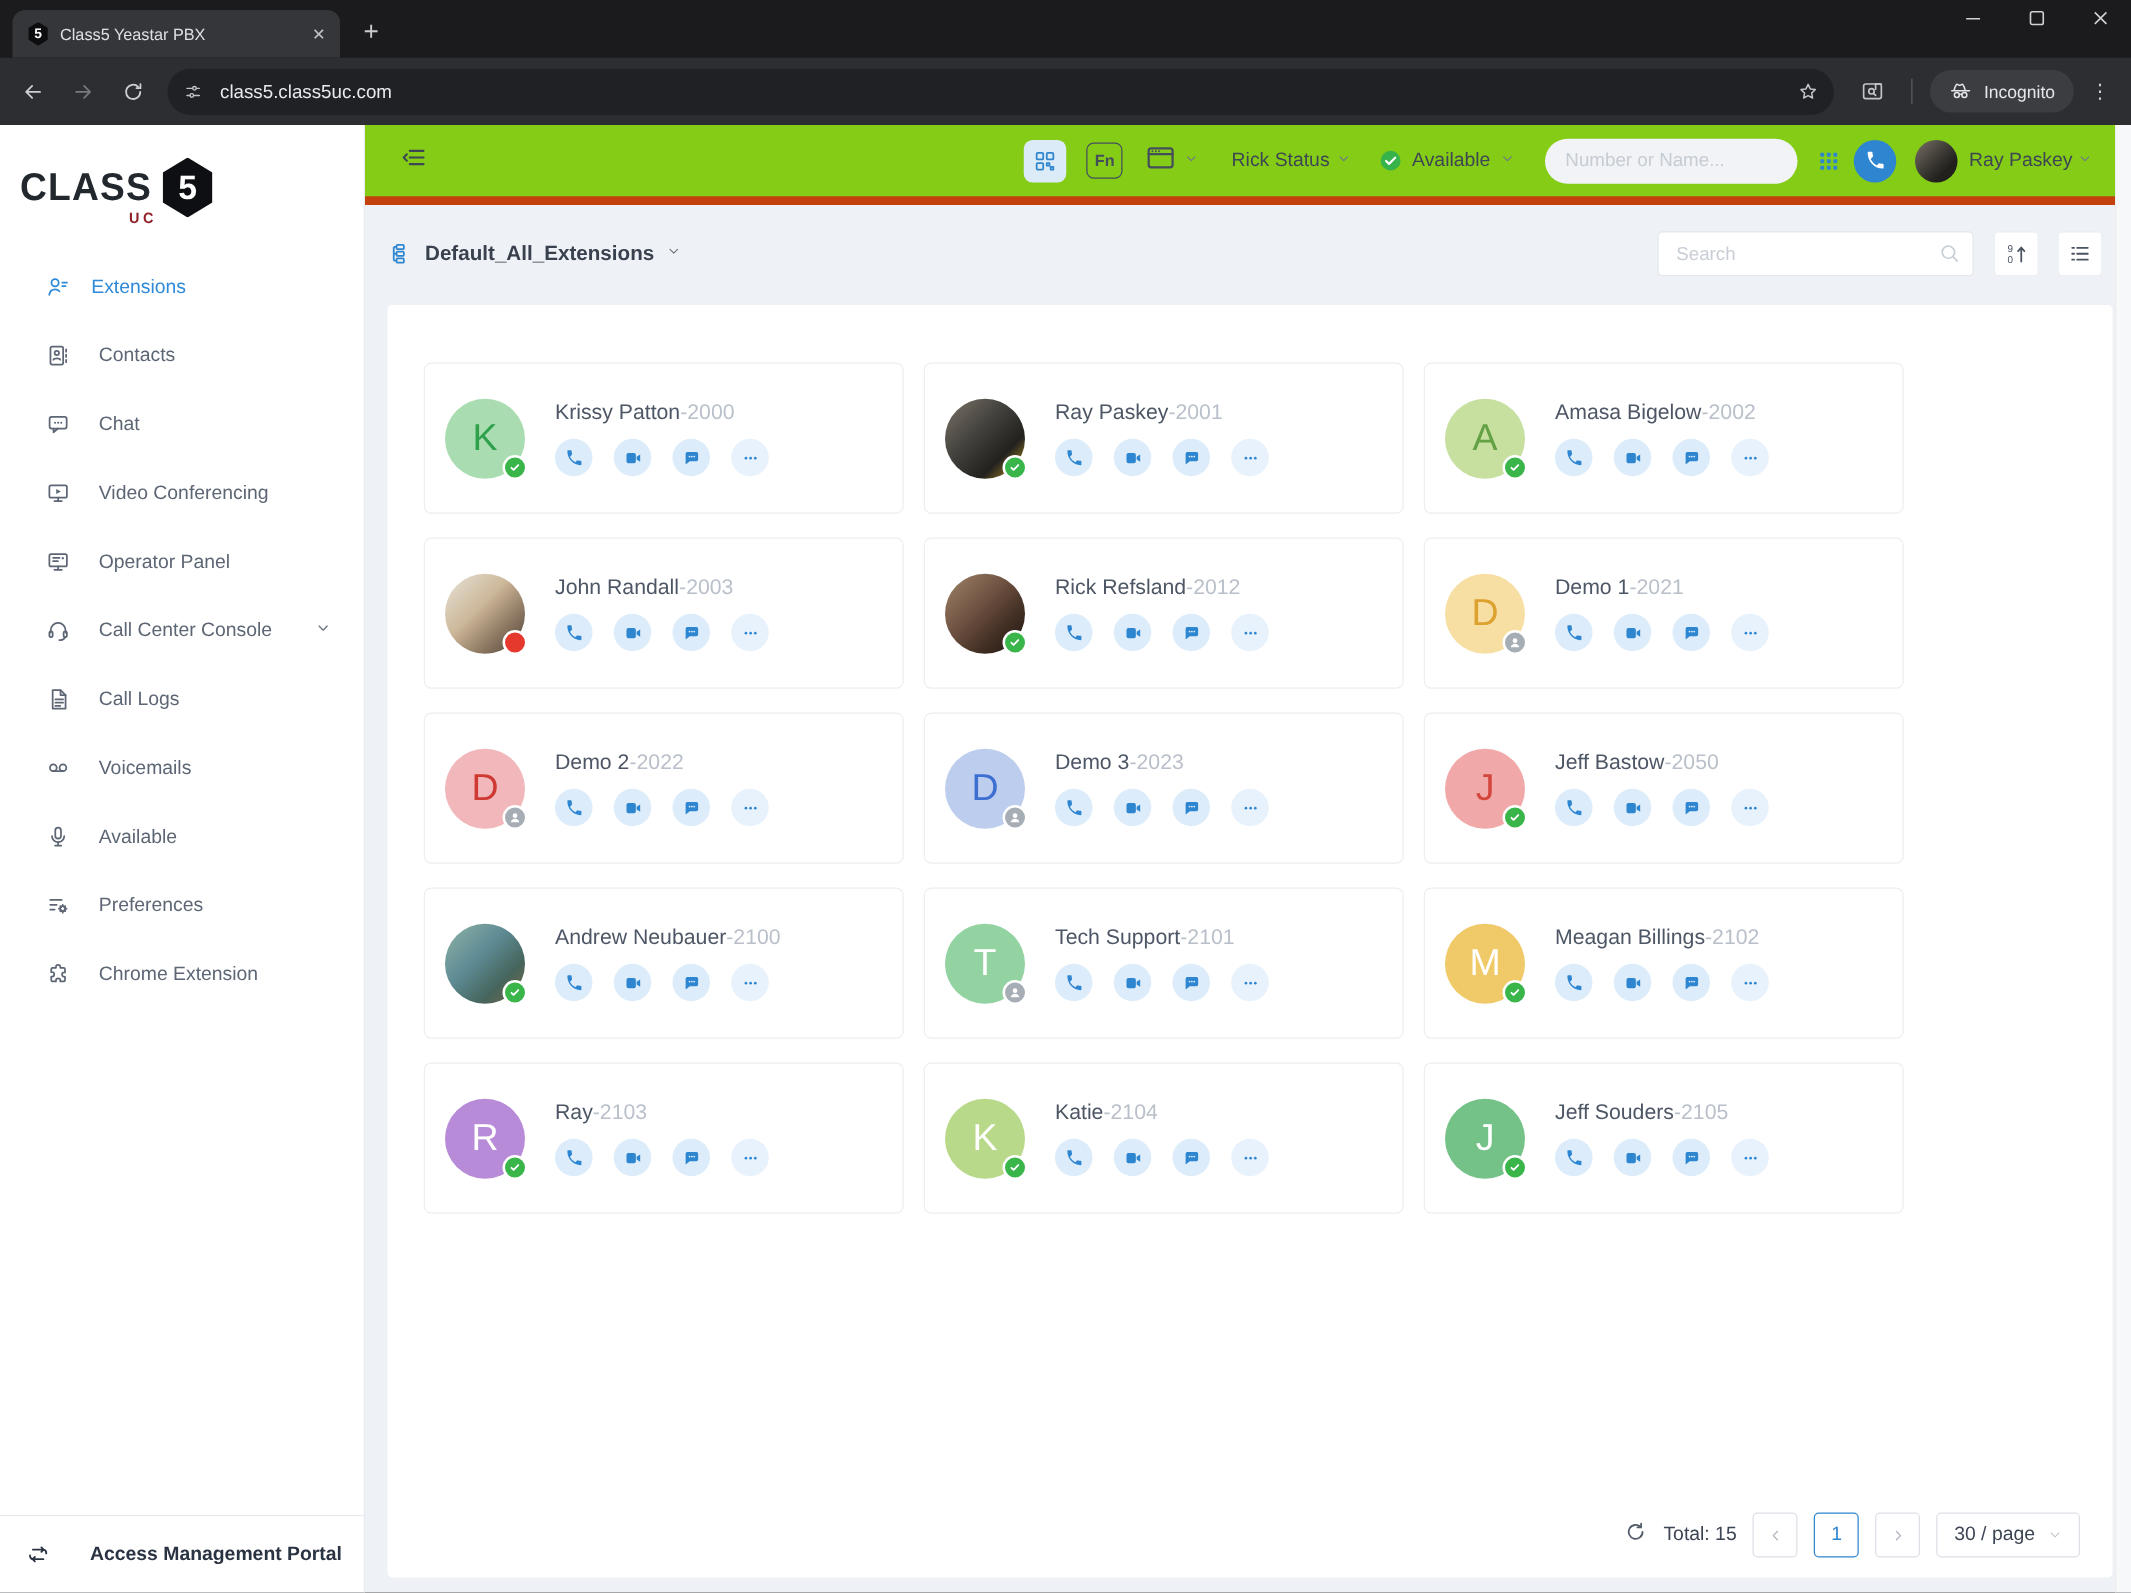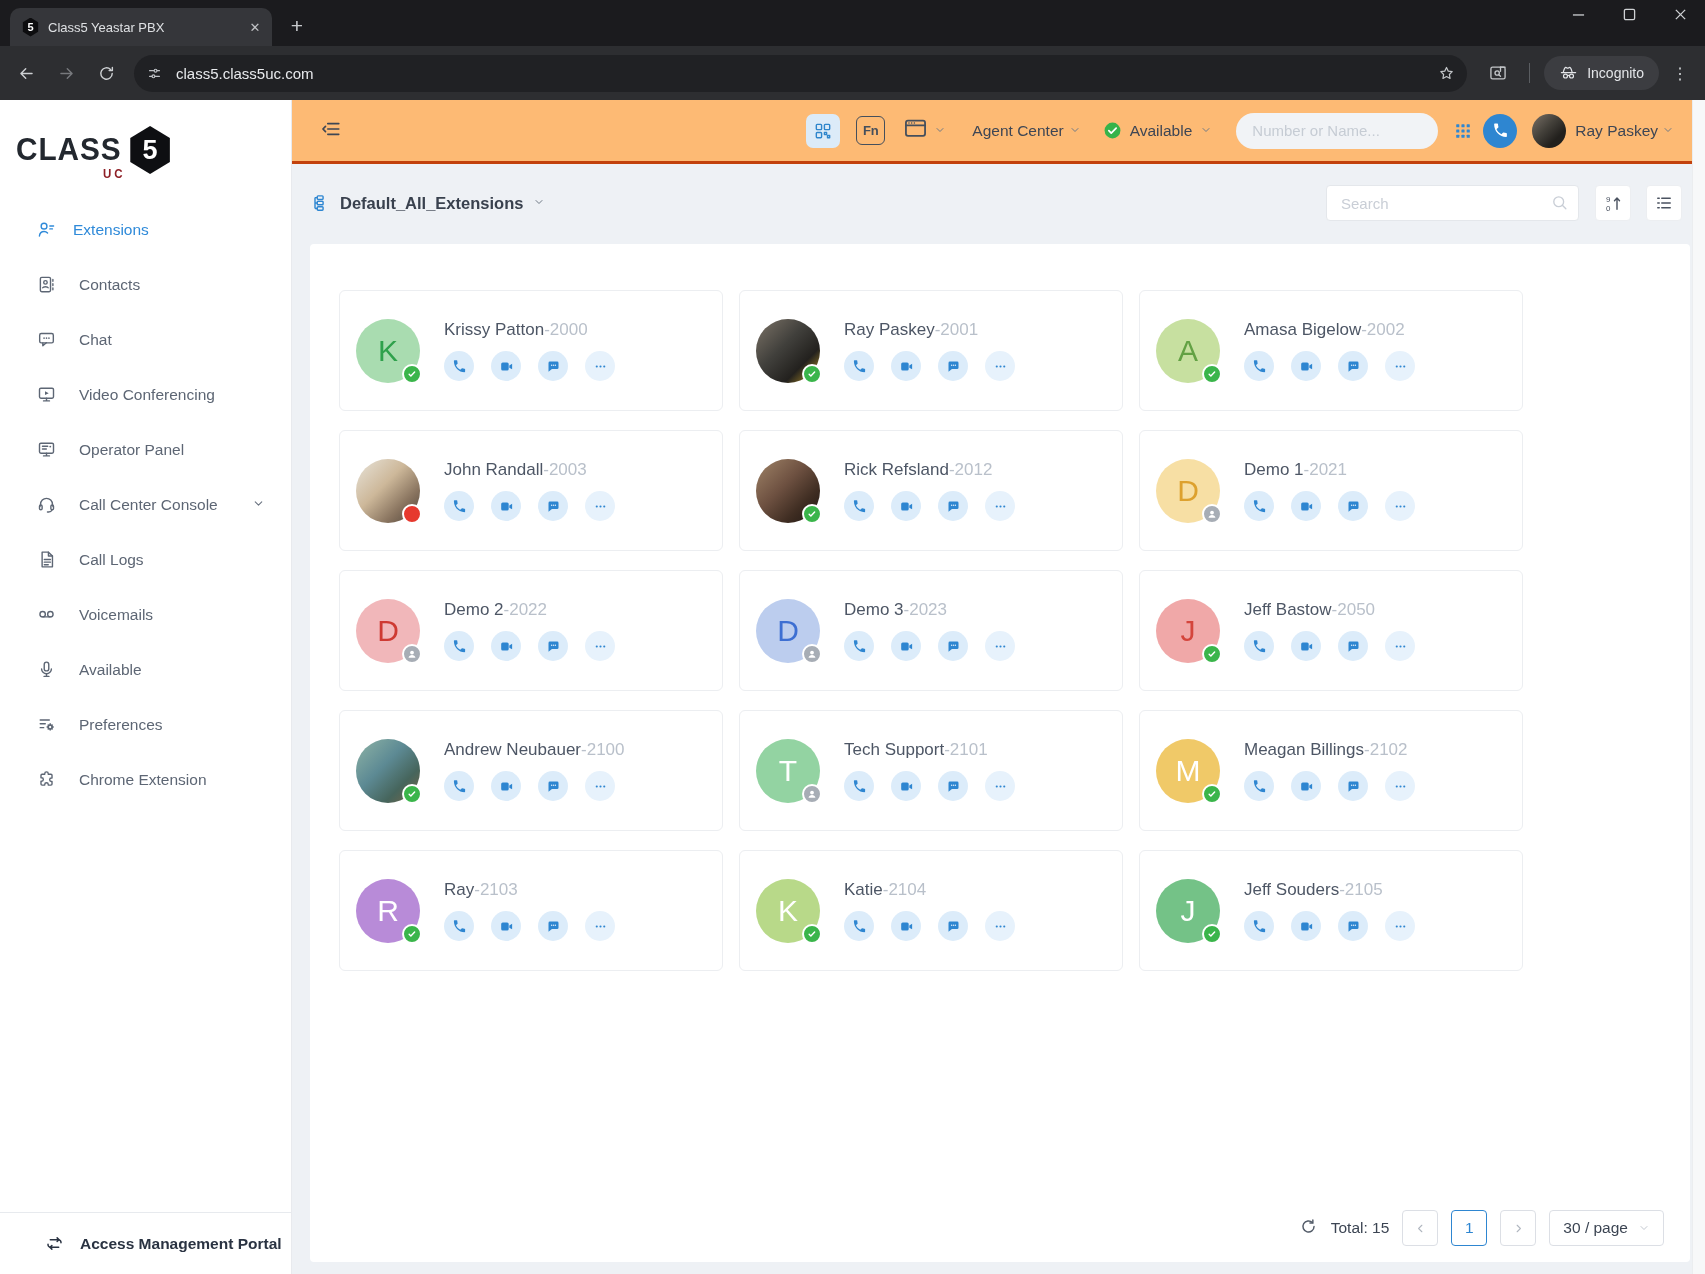--- a/index.html
+++ b/index.html
@@ -44,27 +44,27 @@
   .logo-sub { position:absolute; right:-4px; bottom:-13px; font-size:12px; font-weight:700; color:#8e1f26; letter-spacing:3px;text-align:right; }
   .logo-hex { width:44px; height:48px; background:#0e0f12; clip-path:polygon(50% 0,95% 25%,95% 75%,50% 100%,5% 75%,5% 25%); color:#fff; font-size:27px; font-weight:800; display:flex; align-items:center; justify-content:center; margin-left:2px; }
   .nav { list-style:none; margin-top:20px; }
   .nav-item { height:55px; display:flex; align-items:center; padding:0 26px 0 36px; gap:22px; color:#5d6674; font-size:15.5px; cursor:pointer; }
   .nav-item.active { color:#2f8ad9;gap:16px; }
   .nav-icon { width:21px; height:21px; flex:0 0 auto; display:flex; }
   .nav-icon svg { width:21px; height:21px; }
   .nav-label { flex:1; }
   .nav-chevron svg { width:13px; height:13px; fill:none; stroke:#6b7481; stroke-width:2; stroke-linecap:round; stroke-linejoin:round; }
   .sidebar-spacer { flex:1; }
-  .sidebar-footer { border-top:1px solid #e7eaee; height:62px; display:flex; align-items:center; gap:15px; padding-left:44px; color:#2a3342; font-size:15.5px; font-weight:700; cursor:pointer; }
+  .sidebar-footer { border-top:1px solid #e7eaee; height:62px; display:flex; align-items:center; gap:31px; padding-left:20px; color:#2a3342; font-size:15.5px; font-weight:700; cursor:pointer; }
   .sidebar-footer svg { width:21px; height:21px; fill:none; stroke:#2a3342; stroke-width:1.7; stroke-linecap:round; stroke-linejoin:round; }
 
   .main { flex:1; display:flex; flex-direction:column; min-width:0; }
   .scroll-track { width:13px; background:#f7f8f9; border-left:1px solid #ebedef; flex:0 0 auto; }
 
-  .main-toolbar { height:64px; background:#fdba74; border-bottom:3px solid #c2410c; display:flex; align-items:center; padding:0 18px 0 28px; flex:0 0 auto;justify-content:flex-end; }
+  .main-toolbar { height:64px; background:#84cc16; border-bottom:7px solid #c2410c; display:flex; align-items:center; padding:0 18px 0 28px; flex:0 0 auto;justify-content:flex-end; }
   .collapse-btn svg { width:22px; height:22px; fill:none; stroke:#3d4654; stroke-width:1.8; stroke-linecap:round; stroke-linejoin:round; }
   .tb-spacer { flex:1; }
   .qr-btn { width:34px; height:34px; background:#dcebf8; border-radius:7px; display:flex; align-items:center; justify-content:center; margin-right:16px; }
   .qr-btn svg { width:20px; height:20px; fill:none; stroke:#2f86cc; stroke-width:1.7; stroke-linejoin:round; }
   .fn-btn { width:29px; height:29px; border:1.8px solid #454f5c; border-radius:6px; color:#454f5c; font-size:13px; font-weight:700; display:flex; align-items:center; justify-content:center; margin-right:17px; }
   .winapp-btn svg { width:27px; height:27px; fill:none; stroke:#454f5c; stroke-width:1.6; stroke-linecap:round; }
   .sm-chevron svg { width:12px; height:12px; fill:none; stroke:#707a86; stroke-width:2; stroke-linecap:round; stroke-linejoin:round; }
   .winapp-wrap { display:flex; align-items:center; gap:5px; margin-right:26px; }
   .agent-status { display:flex; align-items:center; gap:5px; color:#3e4654; font-size:15.5px; margin-right:22px; cursor:pointer; }
   .avail-wrap { display:flex; align-items:center; gap:8px; color:#3e4654; font-size:15.5px; margin-right:24px; cursor:pointer; }
@@ -392,21 +392,21 @@
                 <circle cx="6.2" cy="7.1" r=".7" fill="#454f5c" stroke="none"></circle>
                 <circle cx="8.6" cy="7.1" r=".7" fill="#454f5c" stroke="none"></circle>
                 <circle cx="11" cy="7.1" r=".7" fill="#454f5c" stroke="none"></circle>
               </svg>
           </div>
           <span class="sm-chevron"><svg viewBox="0 0 24 24">
                 <path d="M6 9l6 6 6-6"></path>
               </svg></span>
         </div>
         <div class="agent-status">
-          <span>Agent Center</span>
+          <span>Rick Status</span>
           <span class="sm-chevron"><svg viewBox="0 0 24 24">
                 <path d="M6 9l6 6 6-6"></path>
               </svg></span>
         </div>
         <div class="avail-wrap">
           <svg class="check-circle" viewBox="0 0 24 24">
               <circle cx="12" cy="12" r="10" fill="#36b34a"></circle>
               <path d="M7.4 12.3l3 3 6.2-6.2" stroke="#fff" stroke-width="2.2" fill="none" stroke-linecap="round" stroke-linejoin="round"></path>
             </svg>
           <span>Available</span>

